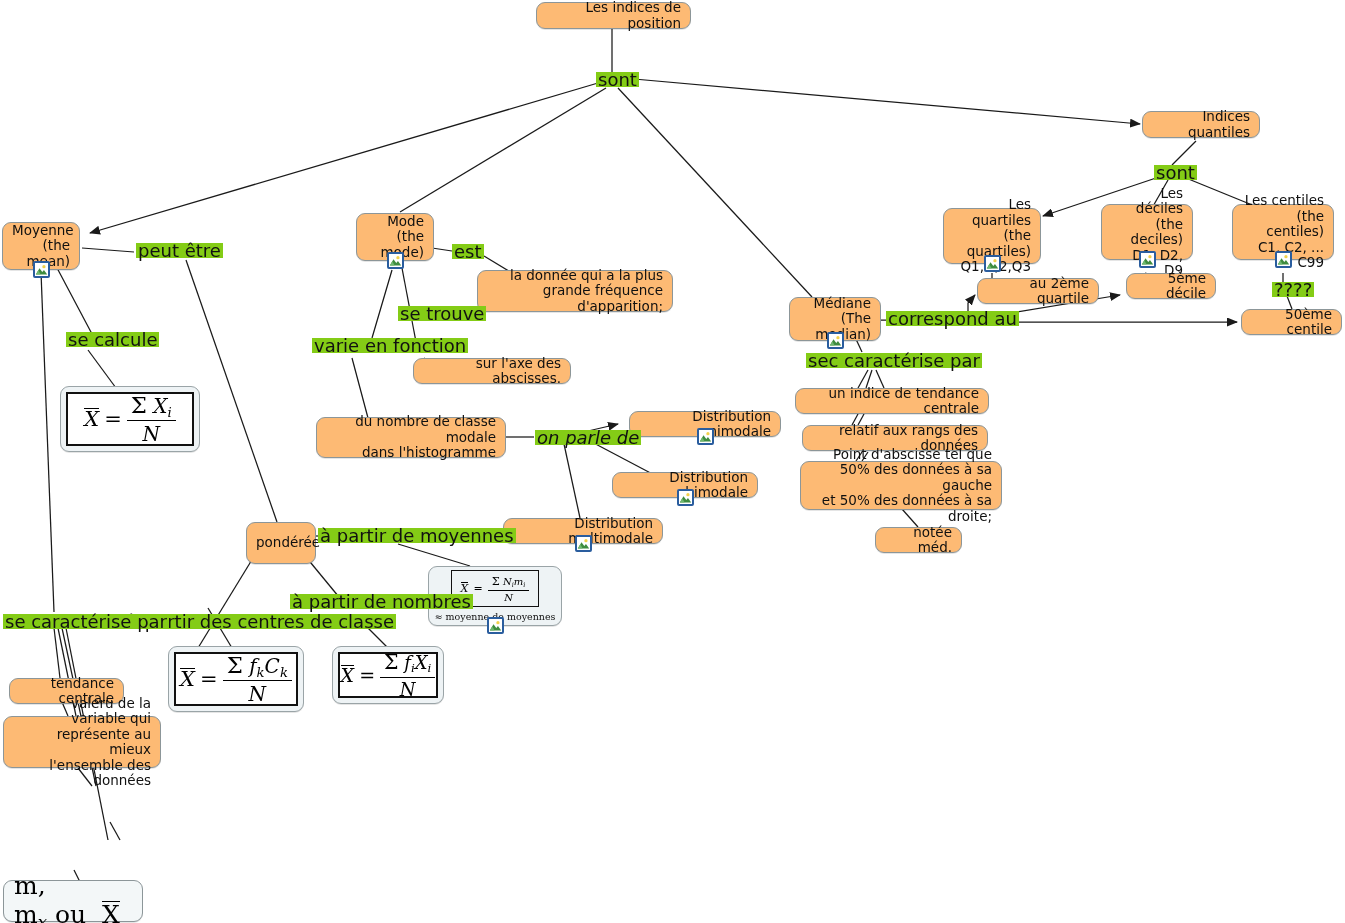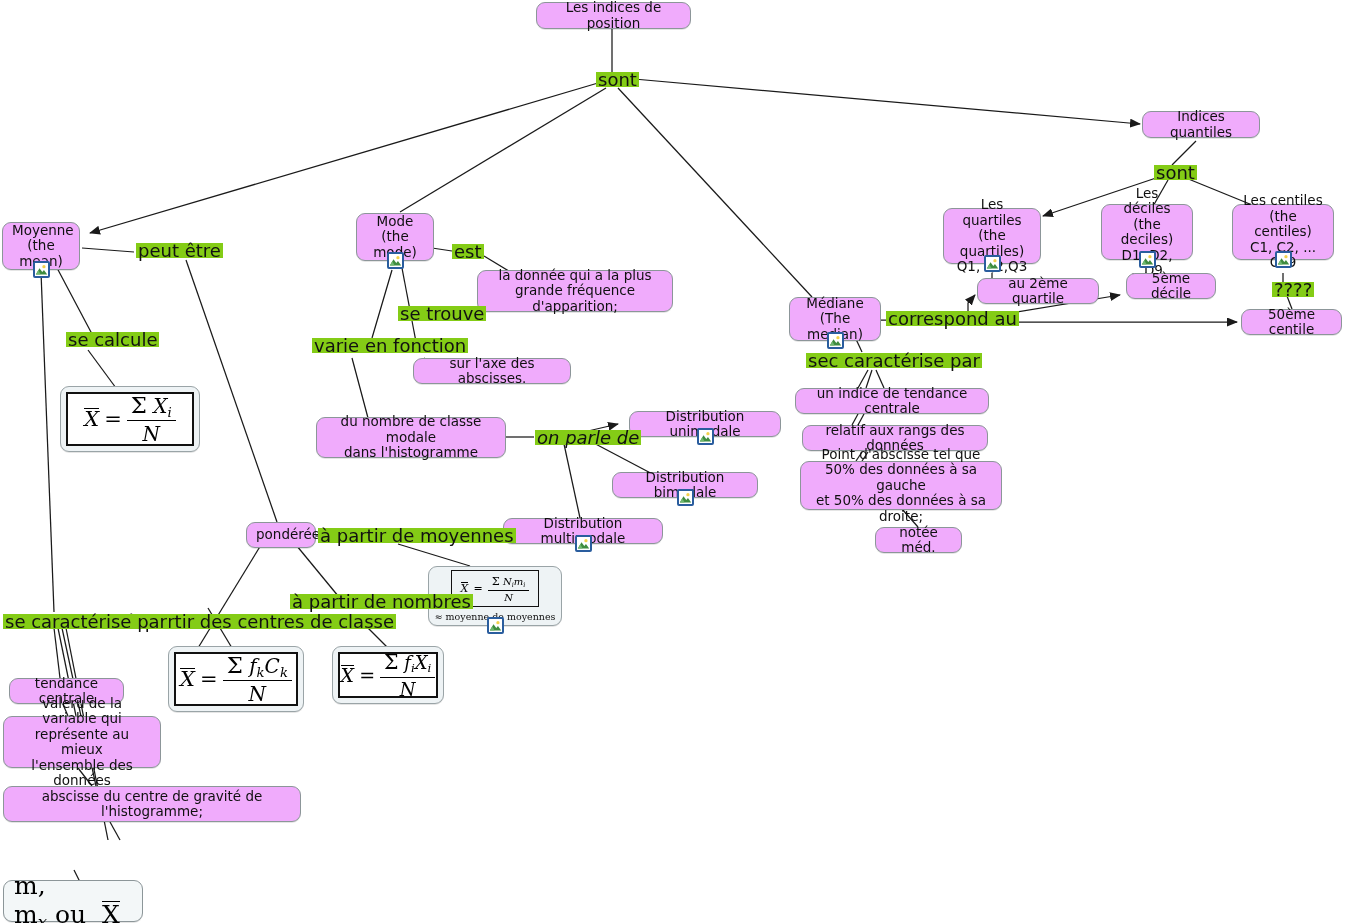--- a/index.html
+++ b/index.html
@@ -17,27 +17,27 @@
   #edges{
     position:absolute;
     left:0;top:0;
     width:1345px;height:923px;
     pointer-events:none;
   }
   
   .node{
     position:absolute;
     box-sizing:border-box;
-    background:#f0abfc;
+    background:#fdba74;
     border:1px solid #8c9699;
     border-radius:9px;
     color:#101010;
     font-size:13.5px;
     line-height:15.5px;
-    text-align:center;
+    text-align:right;
     padding:10px 9px;
     z-index:3;
     box-shadow:0 1px 0 rgba(0,0,0,.10);
     display:flex;
     align-items:center;
     justify-content:center;
   }
   .node .txt{display:block;width:100%;white-space:pre-line;}
 
   
@@ -437,21 +437,21 @@
   <div class="node" style="left:1126px;top:273px;width:90px;height:26px;">
     <span class="txt">5ème décile</span>
   </div>
 
   <div class="link-label" style="left:1272px;top:282px;">????</div>
 
   <div class="node" style="left:1241px;top:309px;width:101px;height:26px;">
     <span class="txt">50ème centile</span>
   </div>
 
-  <div class="node" style="left:246px;top:522px;width:70px;height:26px;">
+  <div class="node" style="left:246px;top:522px;width:70px;height:42px;">
     <span class="txt">pondérée</span>
   </div>
 
   <div class="link-label" style="left:318px;top:528px;">à partir de moyennes</div>
   <div class="link-label" style="left:290px;top:594px;">à partir de nombres</div>
   <div class="link-label" style="left:126px;top:614px;">à partir des centres de classe</div>
 
   <div class="formula cap" style="left:428px;top:566px;width:134px;height:60px;">
     <div class="boxed">
       <span class="mathline">
@@ -505,22 +505,19 @@
   <div class="node" style="left:9px;top:678px;width:115px;height:26px;">
     <span class="txt">tendance centrale</span>
   </div>
 
   <div class="node" style="left:3px;top:716px;width:158px;height:52px;">
     <span class="txt">valeru de la variable qui
 représente au mieux
 l'ensemble des données</span>
   </div>
 
-  <div class="node" style="left:3px;top:786px;width:298px;height:36px;">
-    <span class="txt">abscisse du centre de gravité de l'histogramme;</span>
-  </div>
 
 
   <div class="serifnode" style="left:3px;top:880px;width:140px;height:42px;">
     <span>m, m<span class="sx">x</span>&nbsp;ou&nbsp;&nbsp;<span class="ovl">X</span></span>
   </div>
 
 </div>
 
 </body></html>

